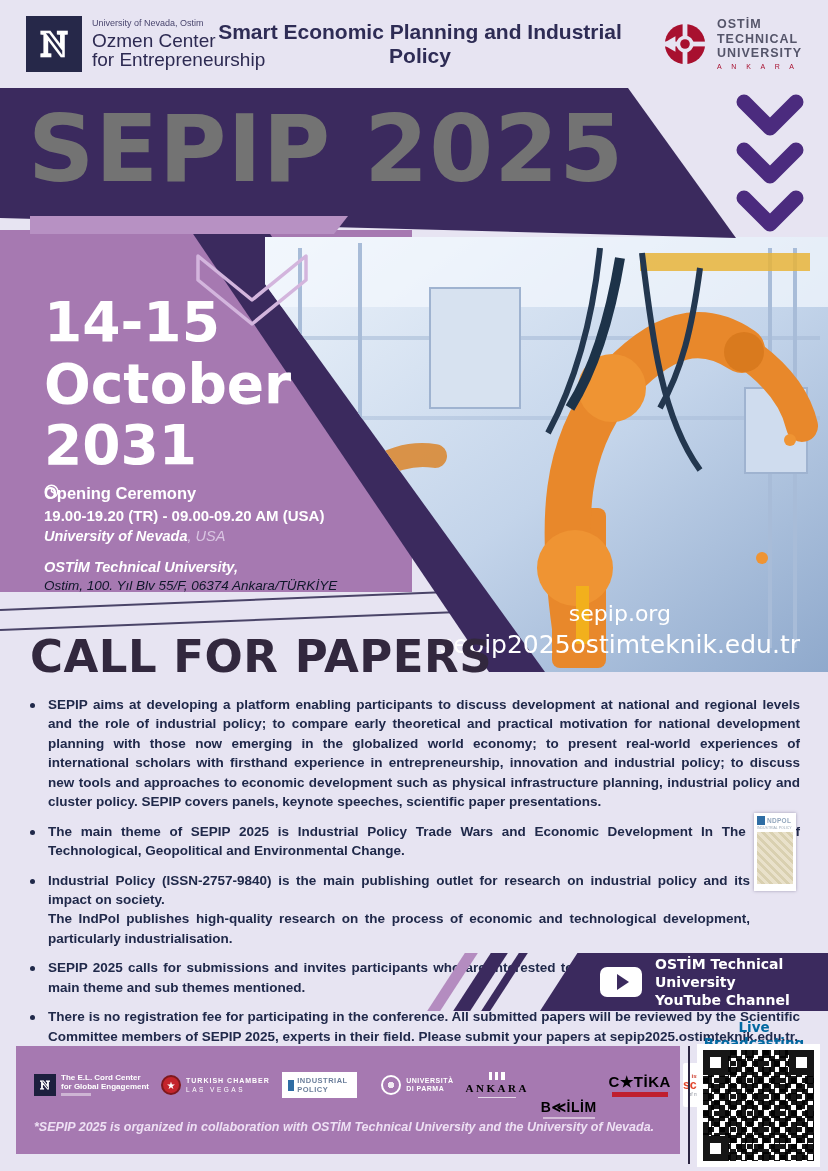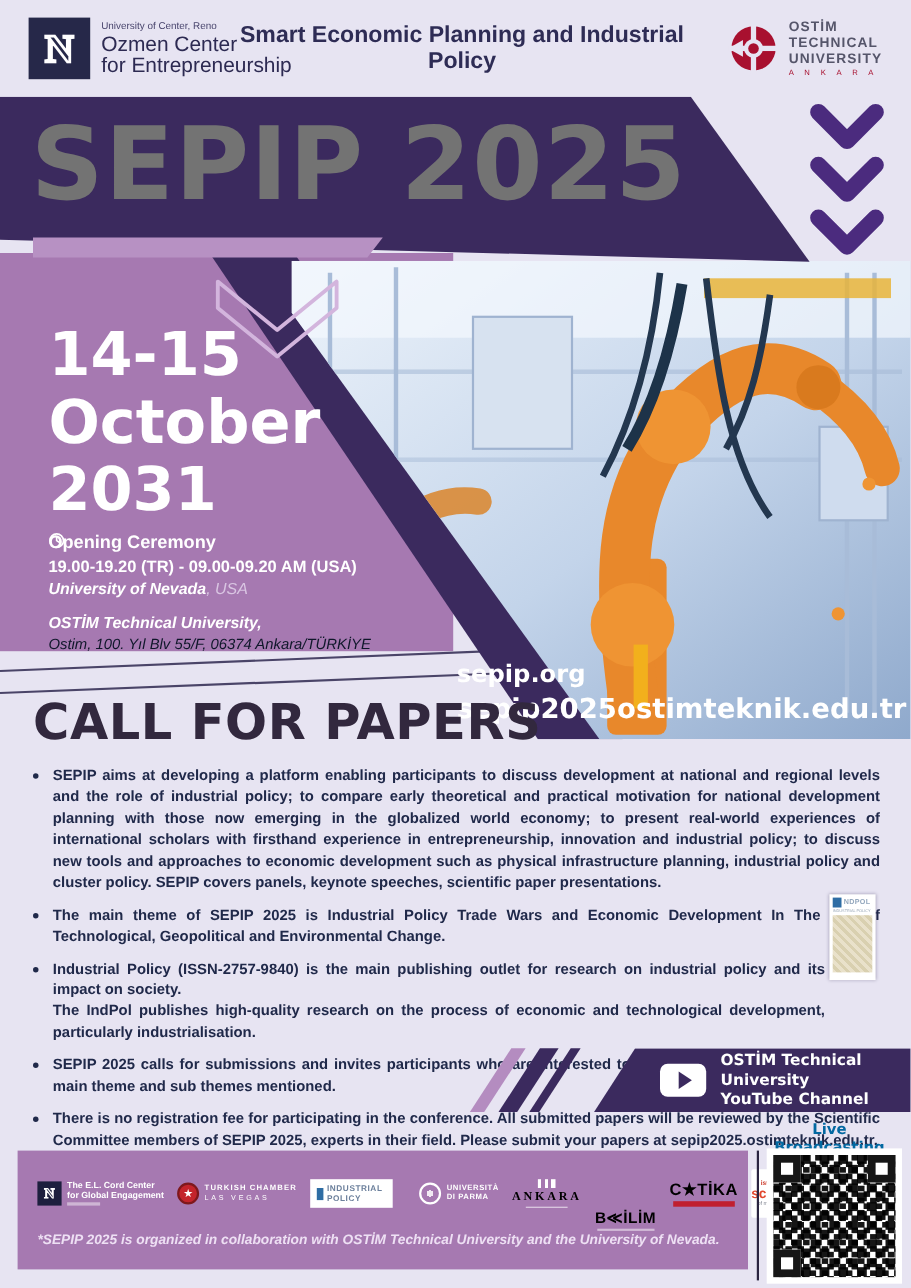--- a/index.html
+++ b/index.html
@@ -33,22 +33,22 @@
   .hero-date{position:absolute;left:44px;top:204px;color:#fff;font-weight:800;
              font-size:55px;line-height:1.12;font-family:"DejaVu Sans",sans-serif;}
   .hero-ceremony{position:absolute;left:44px;top:396px;color:#fff;}
   .cer-row{display:flex;align-items:center;gap:7px;}
   .cer-label{font-size:16.5px;font-weight:800;}
   .cer-time{font-size:15px;font-weight:800;margin-top:4px;}
   .cer-venue1{font-size:14.5px;font-style:italic;font-weight:700;margin-top:4px;}
   .cer-country{color:#d9c5e2;font-weight:400;}
   .cer-venue2{font-size:14.5px;font-style:italic;font-weight:700;margin-top:15px;}
   .cer-addr{font-size:13.5px;font-style:italic;color:#0f172a;margin-top:3px;}
-  .hero-urls{position:absolute;right:4px;top:512px;text-align:left;color:#fff;
-             font-family:"DejaVu Sans",sans-serif;font-weight:700;line-height:1.3;}
+  .hero-urls{position:absolute;right:28px;top:512px;text-align:center;color:#fff;
+             font-family:"DejaVu Sans",sans-serif;font-weight:400;line-height:1.3;}
   .url1{font-size:22px;}
   .url2{font-size:25px;}
 
   
   .content{position:absolute;top:672px;left:0;width:828px;height:499px;}
   .cfp-heading{margin:-42px 0 0 30px;font-size:45px;font-weight:800;color:#32283e;
                letter-spacing:.5px;font-family:"DejaVu Sans",sans-serif;}
   .bullets{list-style:none;margin:12px 28px 0 30px;padding:0;position:relative;}
   .bullets li{display:flex;gap:13px;margin-bottom:10px;}
   .b-dot{width:5px;height:5px;border-radius:50%;background:#20294a;margin-top:8px;
@@ -149,21 +149,21 @@
 </style>
 </head>
 <body>
 
 <div class="header">
   <div class="unr">
     <div class="n-box">
       <span class="n-letter">N</span>
     </div>
     <div class="unr-text">
-      <span class="unr-small">University of Center, Reno</span>
+      <span class="unr-small">University of Nevada, Ostim</span>
       <span class="unr-bold">Ozmen Center</span>
       <span class="unr-bold">for Entrepreneurship</span>
     </div>
   </div>
   <div class="hdr-title">Smart Economic Planning and Industrial Policy</div>
   <div class="ostim">
     <svg width="46" height="46" viewBox="0 0 48 48">
       <circle cx="24" cy="24" r="21" fill="#a8102f"></circle>
       <rect x="21.5" y="0" width="5" height="48" fill="#e7e4f2"></rect>
       <rect x="0" y="21.5" width="48" height="5" fill="#e7e4f2"></rect>

